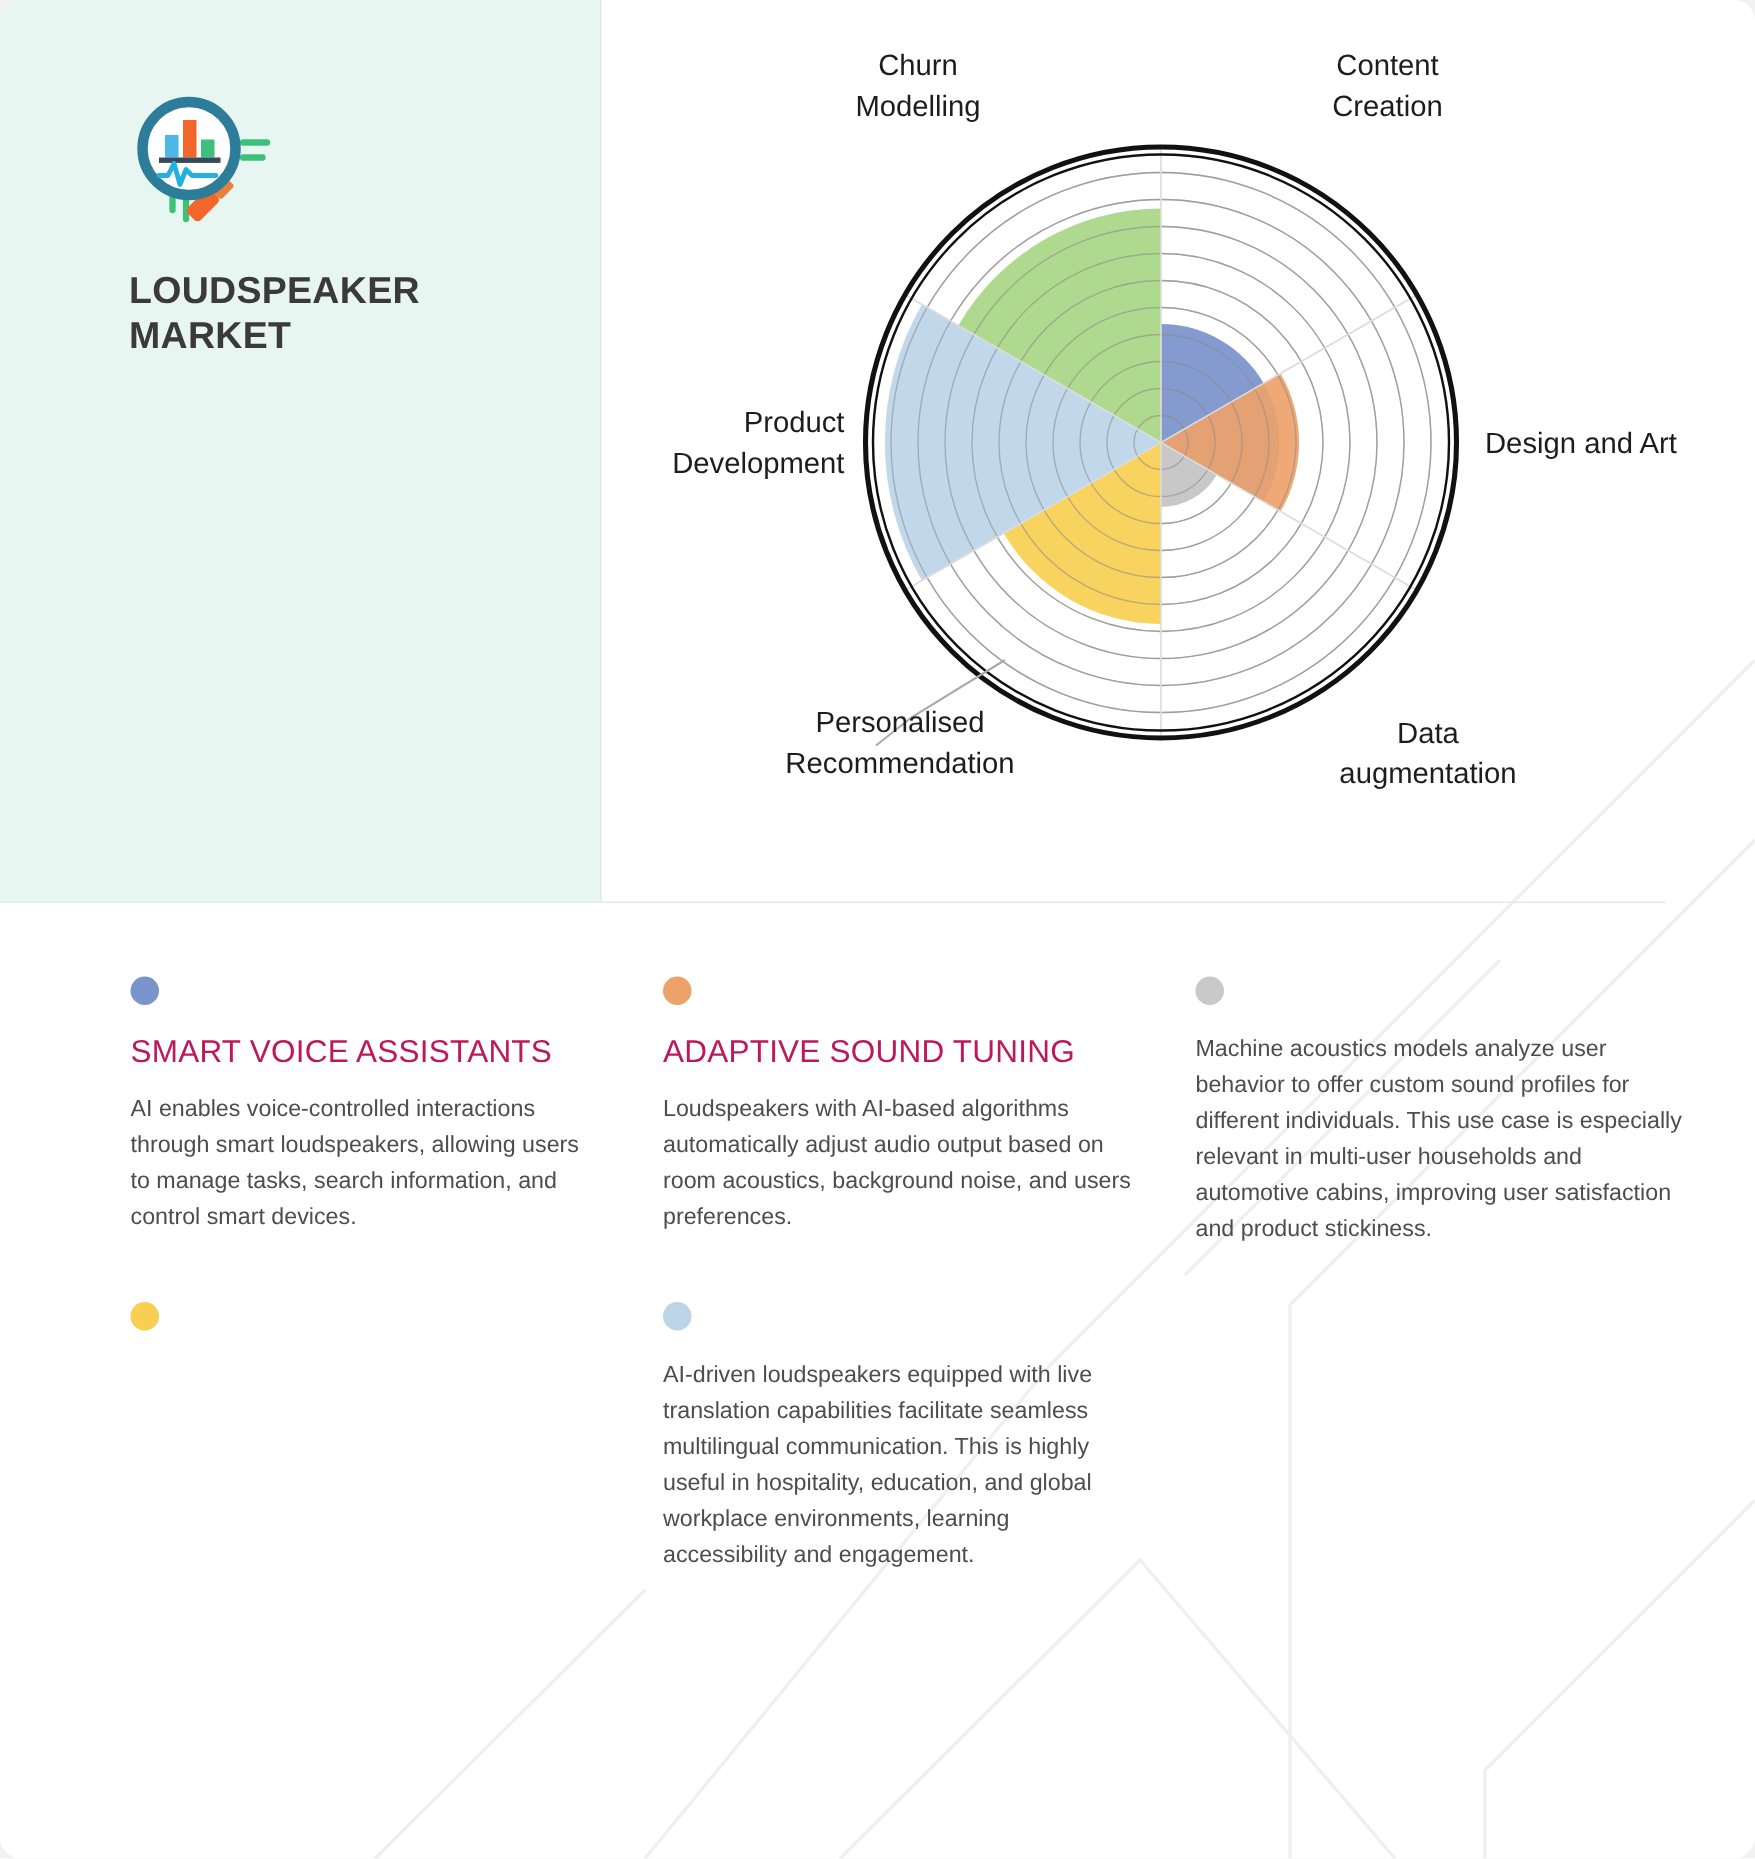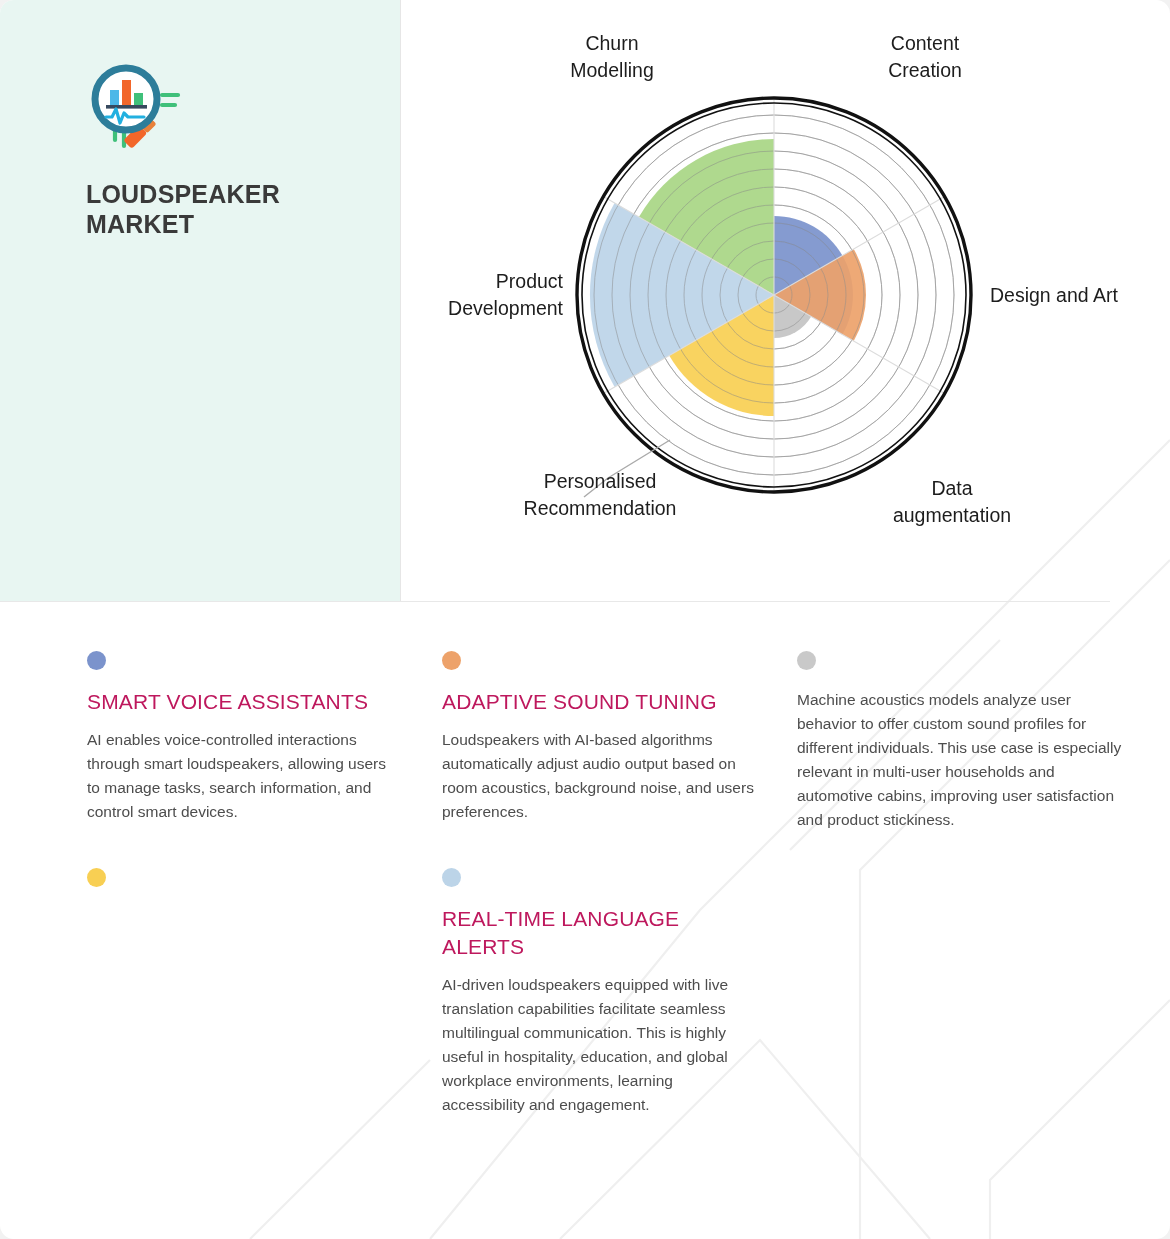--- a/index.html
+++ b/index.html
@@ -225,21 +225,20 @@
         <div class="dot" style="background:#c9c9c9"></div>
         <p class="card-body">Machine acoustics models analyze user behavior to offer custom sound profiles for different individuals. This use case is especially relevant in multi-user households and automotive cabins, improving user satisfaction and product stickiness.</p>
       </div>
 
       <div class="card r2">
         <div class="dot" style="background:#f8cf53"></div>
       </div>
 
       <div class="card r2">
         <div class="dot" style="background:#bcd4e8"></div>
-        <h2 class="card-title">REAL-TIME LANGUAGE ALERTS</h2>
         <p class="card-body">AI-driven loudspeakers equipped with live translation capabilities facilitate seamless multilingual communication. This is highly useful in hospitality, education, and global workplace environments, learning accessibility and engagement.</p>
       </div>
 
       <div class="spacer-cell"></div>
     </div>
   </div>
 
 </div>
 
 </body></html>

